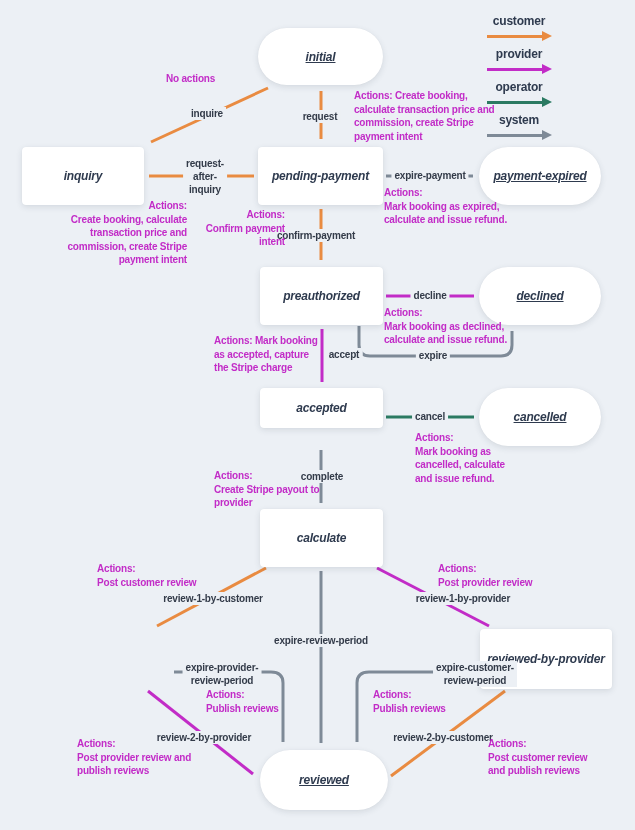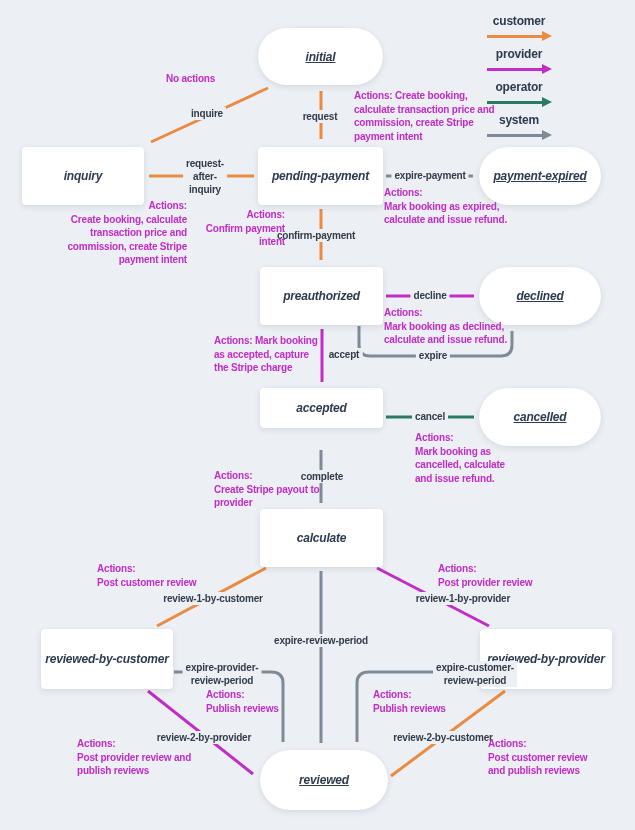--- a/index.html
+++ b/index.html
@@ -157,23 +157,20 @@
       <span>declined</span>
     </div>
   <div class="node" id="n-accepted">
       <span>accepted</span>
     </div>
   <div class="node pill" id="n-cancelled">
       <span>cancelled</span>
     </div>
   <div class="node" id="n-delivered">
       <span>calculate</span>
-    </div>
-  <div class="node" id="n-rbc">
-      <span>reviewed-by-customer</span>
     </div>
   <div class="node" id="n-rbp">
       <span>reviewed-by-provider</span>
     </div>
   <div class="node pill" id="n-reviewed">
       <span>reviewed</span>
     </div>
 
   <div class="elabel ctr" id="l-inquire">inquire</div>
   <div class="elabel ctr" id="l-request">request</div>

